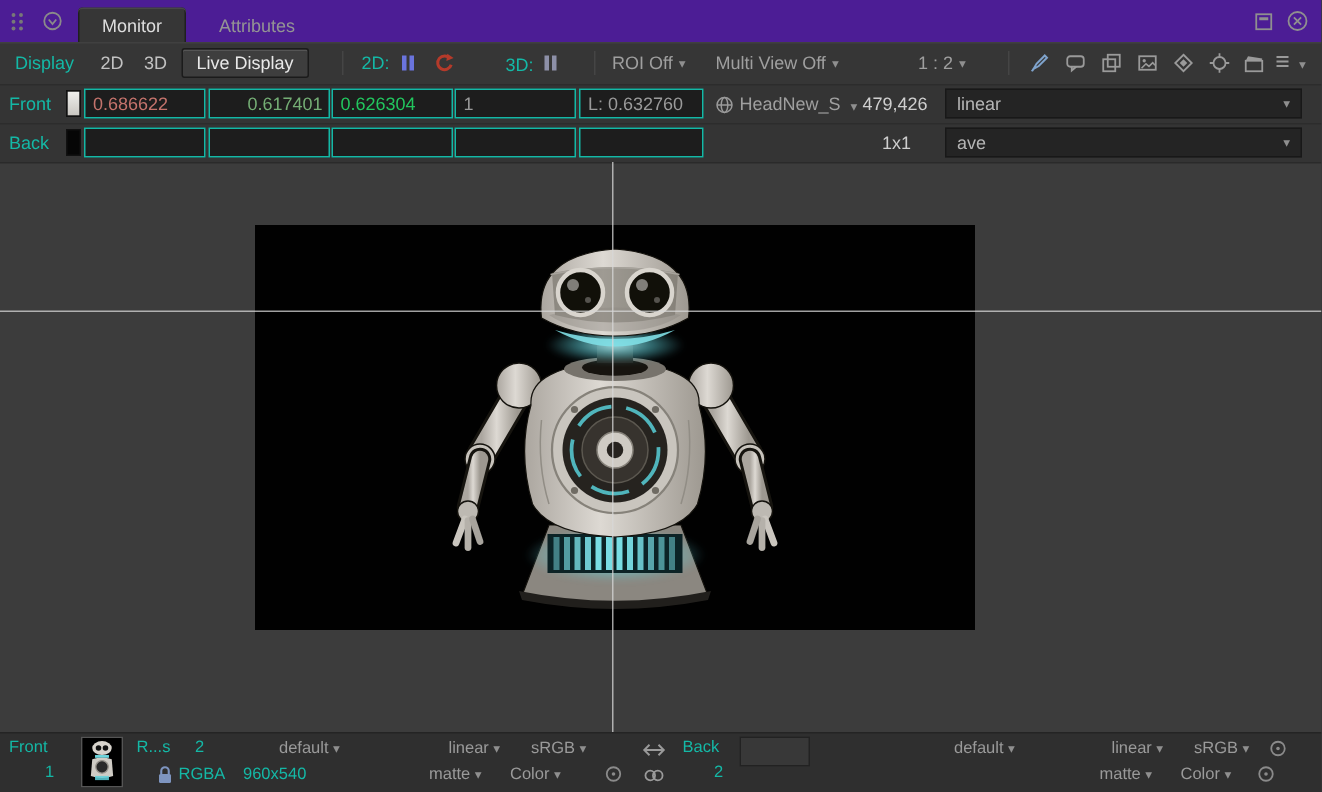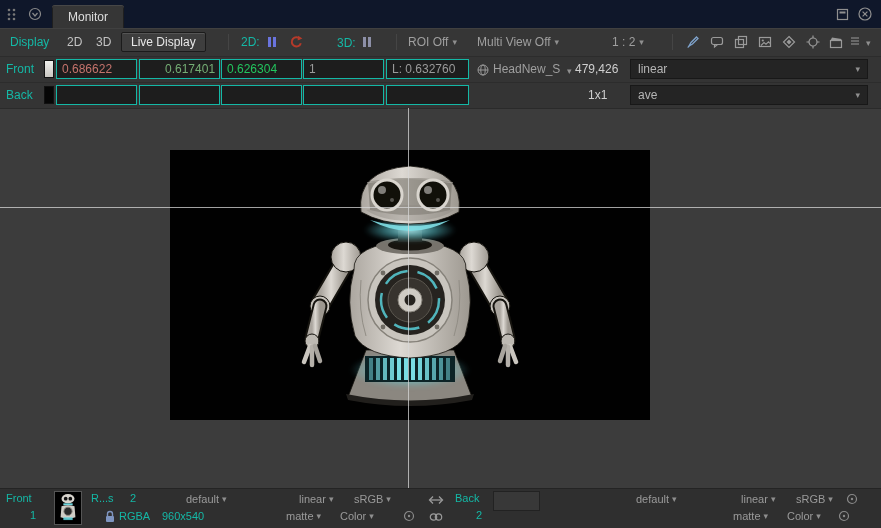--- a/index.html
+++ b/index.html
@@ -5,21 +5,21 @@
   * { margin:0; padding:0; box-sizing:border-box; }
   html,body { width:881px; height:528px; overflow:hidden; }
   body { background:#333; font-family:"Liberation Sans", sans-serif; font-size:12px; color:#b3b3b3; }
   .abs { position:absolute; }
   .lbl { color:#14b8a6; white-space:nowrap; }
   .bright { color:#cfcfcf; }
   .arrow { font-size:9px; color:#8f8f8f; margin-left:4px; line-height:14px; }
   .vsep { width:1px; height:16px; background:#454545; }
 
   
-  .tabbar { position:relative; height:28px; background:#0f172a; }
+  .tabbar { position:relative; height:28px; background:#4c1d95; }
   .tab { position:absolute; top:5px; height:23px; padding:0 16px; display:flex; align-items:center;
          color:#949494; border-top-left-radius:3px; border-top-right-radius:3px; cursor:default; }
   .tab.active { background:#363636; color:#dedede; box-shadow:inset 0 1px 0 #474747, inset 1px 0 0 #1f1f1f, inset -1px 0 0 #1f1f1f; }
 
   
   .toolbar { position:relative; height:28px; background:#363636; box-shadow:inset 0 1px 0 #404040; }
   .btn-flat { color:#c2c2c2; cursor:default; }
   .btn-raised { background:#3e3e3e; border:1px solid #1b1b1b; box-shadow:inset 0 1px 0 #555;
                 border-radius:2px; color:#e8e8e8; padding:2px 9px; line-height:14px; }
   .dd { display:flex; align-items:center; color:#9f9f9f; white-space:nowrap; }
@@ -68,20 +68,23 @@
           <circle cx="7" cy="6.5" r="1.3"></circle>
           <circle cx="7" cy="11" r="1.3"></circle>
         </g>
     </svg>
     <svg class="abs" style="left:28px;top:7px" width="14" height="14">
       <circle cx="7" cy="7" r="5.5" fill="none" stroke="#8a8a8a" stroke-width="1.2"></circle>
       <path d="M4.5,6 L7,9 L9.5,6" fill="none" stroke="#8a8a8a" stroke-width="1.2"></path>
     </svg>
     <div class="tab active" style="left:52px">
       <span>Monitor</span>
+    </div>
+    <div class="tab" style="left:130px">
+      <span>Attributes</span>
     </div>
     <svg class="abs" style="left:836px;top:8px" width="13" height="13">
       <rect x="1.5" y="1.5" width="10" height="10" fill="none" stroke="#8f8f8f" stroke-width="1.2"></rect>
       <rect x="3.5" y="3.5" width="6" height="2" fill="#8f8f8f"></rect>
     </svg>
     <svg class="abs" style="left:858px;top:7px" width="14" height="14">
       <circle cx="7" cy="7" r="6" fill="none" stroke="#8f8f8f" stroke-width="1.2"></circle>
       <path d="M4.6,4.6 L9.4,9.4 M9.4,4.6 L4.6,9.4" stroke="#8f8f8f" stroke-width="1.2"></path>
     </svg>
   </div>

